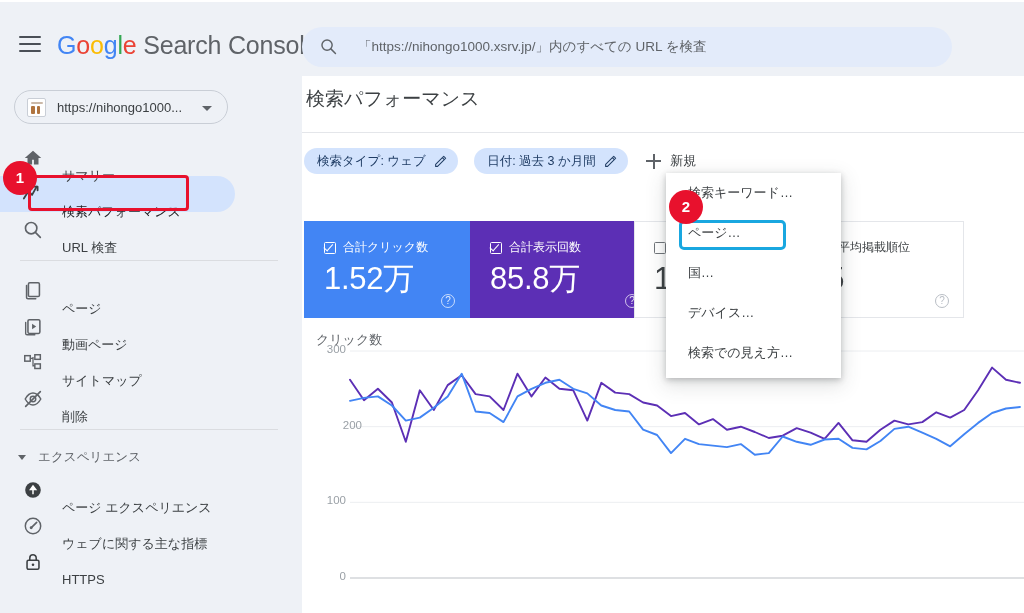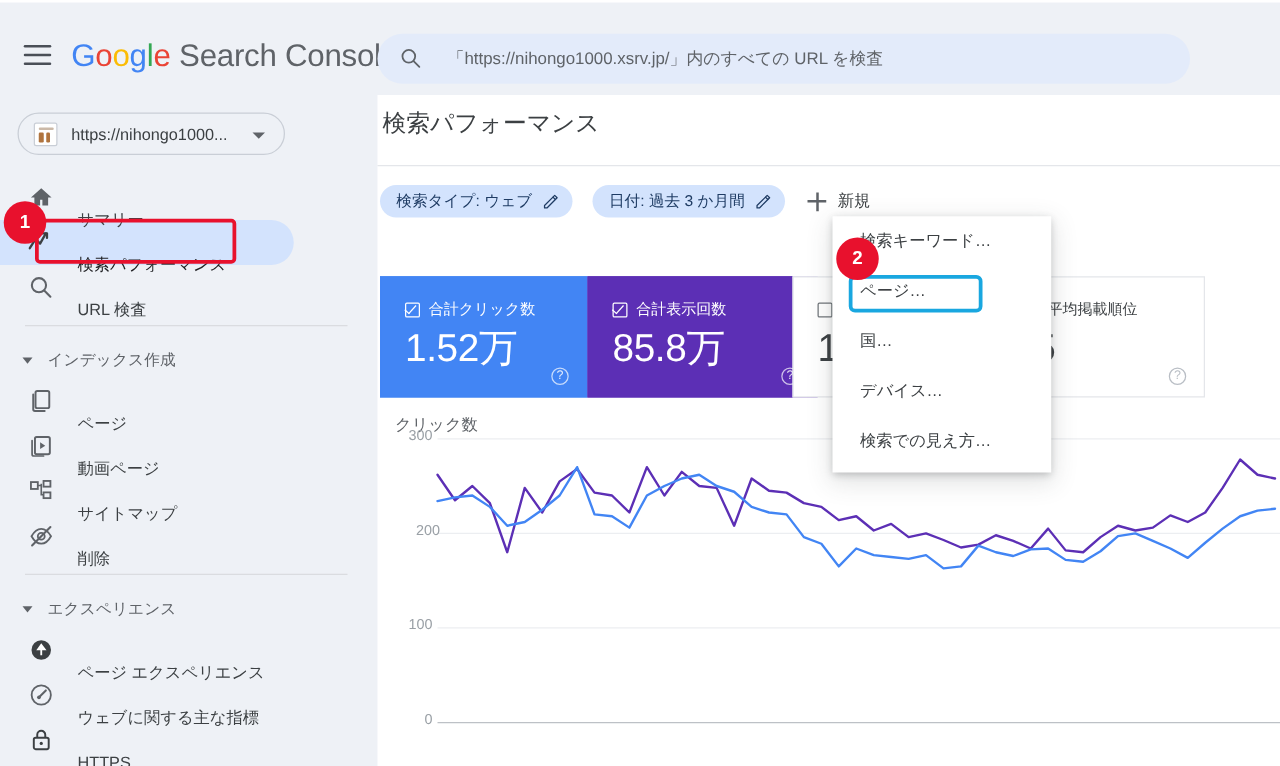--- a/index.html
+++ b/index.html
@@ -301,24 +301,20 @@
         <div class="pill"></div>
         <svg class="nico" viewBox="0 0 24 24">
           <circle cx="10" cy="10" r="6.2" fill="none" stroke="#5f6368" stroke-width="1.8"></circle>
           <line x1="14.6" y1="14.6" x2="20" y2="20" stroke="#5f6368" stroke-width="1.8" stroke-linecap="round"></line>
         </svg>
         <span class="nlabel">URL 検査</span>
       </div>
 
       <div class="nav-divider"></div>
 
-      <div class="nav-section">
-        <div class="tri"></div>
-        <span class="stext">インデックス作成</span>
-      </div>
 
       <div class="navitem">
         <div class="pill"></div>
         <svg class="nico" viewBox="0 0 24 24">
           <rect x="7" y="3" width="12" height="15" rx="1.5" fill="none" stroke="#5f6368" stroke-width="1.7"></rect>
           <path d="M5 6 v13 a1.5 1.5 0 0 0 1.5 1.5 H15" fill="none" stroke="#5f6368" stroke-width="1.7" stroke-linecap="round"></path>
         </svg>
         <span class="nlabel">ページ</span>
       </div>
 
@@ -460,21 +456,21 @@
       <svg id="chart-svg" width="722" height="282">
           <line x1="48" x2="722" y1="20" y2="20" stroke="#eceef1" stroke-width="1"></line>
           <line x1="48" x2="722" y1="95.66666666666667" y2="95.66666666666667" stroke="#eceef1" stroke-width="1"></line>
           <line x1="48" x2="722" y1="171.33333333333334" y2="171.33333333333334" stroke="#eceef1" stroke-width="1"></line>
           <line x1="48" x2="722" y1="247" y2="247" stroke="#bdc1c6" stroke-width="1"></line>
           <polyline points="48.0,48.8 62.0,69.2 75.9,57.8 89.9,71.5 103.8,110.8 117.8,59.3 131.8,79.0 145.7,54.1 159.7,44.2 173.6,63.1 187.6,65.4 201.5,79.0 215.5,42.7 229.5,65.4 243.4,46.5 257.4,57.8 271.3,59.3 285.3,89.6 299.3,51.8 313.2,61.6 327.2,63.1 341.1,71.5 355.1,74.5 369.0,85.1 383.0,82.0 397.0,93.4 410.9,88.1 424.9,98.7 438.8,95.7 452.8,101.0 466.8,107.0 480.7,104.7 494.7,97.2 508.6,101.7 522.6,107.8 536.5,91.9 550.5,109.3 564.5,110.8 578.4,98.7 592.4,89.6 606.3,93.4 620.3,91.1 634.3,81.3 648.2,86.6 662.2,79.0 676.1,59.3 690.1,36.6 704.0,48.8 718.0,51.8" fill="none" stroke="#5C2FB5" stroke-width="1.9" stroke-linejoin="round" stroke-linecap="round"></polyline>
           <polyline points="48.0,69.9 62.0,66.9 75.9,65.4 89.9,74.5 103.8,89.6 117.8,86.6 131.8,76.8 145.7,65.4 159.7,42.7 173.6,80.5 187.6,82.0 201.5,91.1 215.5,65.4 229.5,57.8 243.4,51.8 257.4,48.8 271.3,57.8 285.3,62.4 299.3,74.5 313.2,79.0 327.2,80.5 341.1,98.7 355.1,104.0 369.0,122.1 383.0,107.8 397.0,113.1 410.9,114.6 424.9,116.1 438.8,113.1 452.8,123.7 466.8,122.1 480.7,105.5 494.7,110.8 508.6,113.8 522.6,108.5 536.5,107.8 550.5,116.9 564.5,118.4 578.4,110.0 592.4,97.9 606.3,95.7 620.3,101.7 634.3,107.8 648.2,115.3 662.2,103.2 676.1,91.9 690.1,82.0 704.0,77.5 718.0,76.0" fill="none" stroke="#4285F4" stroke-width="1.9" stroke-linejoin="round" stroke-linecap="round"></polyline>
         </svg>
       <div id="ytick-layer">
           <div class="ytick" style="left: 0px; top: 12px;">300</div>
-          <div class="ytick" style="left: 6px; top: 87.6667px;">200</div>
+          <div class="ytick" style="left: 16px; top: 87.6667px;">200</div>
           <div class="ytick" style="left: 0px; top: 163.333px;">100</div>
           <div class="ytick" style="left: 0px; top: 239px;">0</div>
         </div>
     </div>
   </div>
 
   <div class="menu">
     <div class="menu-item" style="top:0">
       <span class="mtext">検索キーワード…</span>
     </div>

